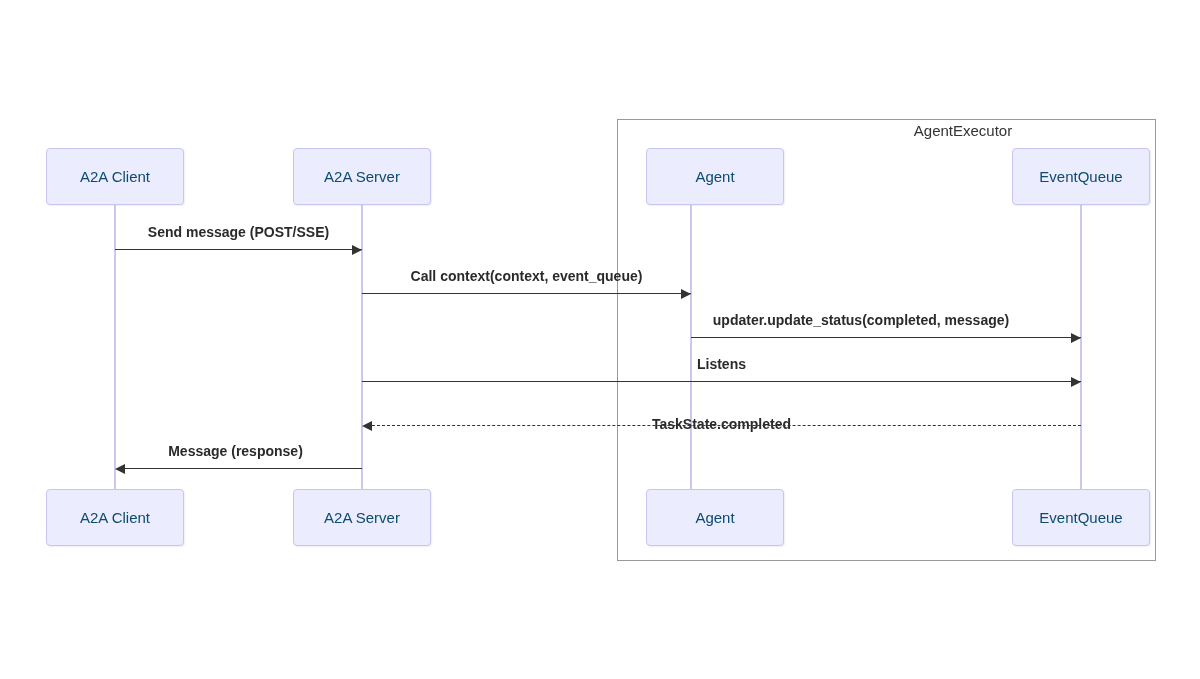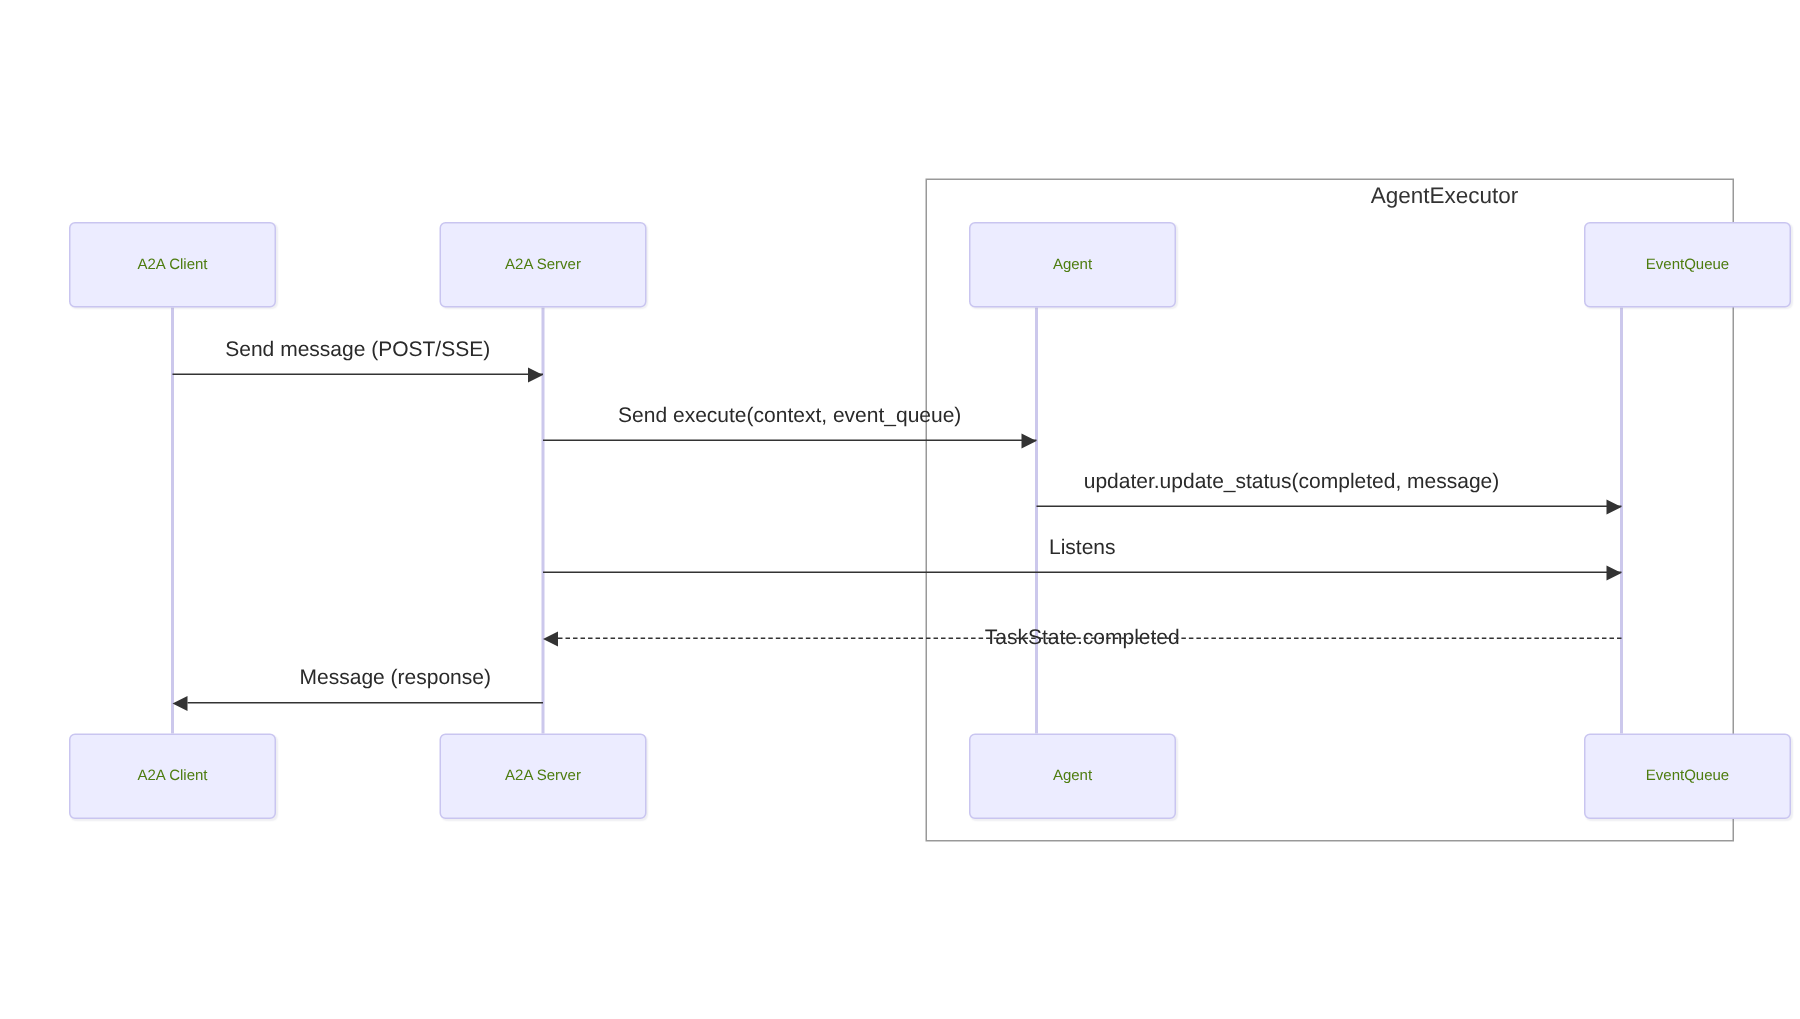--- a/index.html
+++ b/index.html
@@ -34,31 +34,31 @@
   
   .actor {
     position: absolute;
     width: 138px; height: 57px;
     background: #ECECFF;
     border: 1px solid #C9C5F0;
     border-radius: 4px;
     display: flex;
     align-items: center;
     justify-content: center;
-    font-size: 10px;
-    color: #4d7c0f;
+    font-size: 15px;
+    color: #0c4a6e;
     box-shadow: 1px 1px 1px rgba(120,120,160,0.12);
     box-sizing: border-box;
   }
   .row-top    { top: 148px; }
   .row-bottom { top: 489px; }
   .col-client { left: 46px; }
   .col-server { left: 293px; }
   .col-agent  { left: 622px; margin-left: 24px; }
-  .col-queue  { left: 1056px; }
+  .col-queue  { left: 1012px; }
 
   
   .lifeline {
     position: absolute;
     top: 205px;
     width: 2px; height: 284px;
     background: #CCC8EC;
   }
   .ll-client { left: 114px; }
   .ll-server { left: 361px; }
@@ -74,20 +74,21 @@
   .msg-line.dashed {
     border-top-style: dashed;
   }
   .msg-label {
     position: absolute;
     height: 20px;
     text-align: center;
     font-size: 14px;
     color: #2a2a2a;
     white-space: nowrap;
+    font-weight: bold;
   }
   .arrowhead {
     position: absolute;
     width: 0; height: 0;
     border-top: 5px solid transparent;
     border-bottom: 5px solid transparent;
   }
   .arrowhead.right { border-left: 10px solid #333333; }
   .arrowhead.left  { border-right: 10px solid #333333; }
 
@@ -105,21 +106,21 @@
   .m3-head  { left: 1071px; top: 333px; }
   
   .m4-label { left: 362px;  width: 719px; top: 356px; }
   .m4-line  { left: 362px;  width: 719px; top: 381px; }
   .m4-head  { left: 1071px; top: 377px; }
   
   .m5-label { left: 362px;  width: 719px; top: 416px; }
   .m5-line  { left: 372px;  width: 709px; top: 425px; }
   .m5-head  { left: 362px;  top: 421px; }
   
-  .m6-label { left: 115px;  width: 241px; top: 443px; padding-left: 28px; }
+  .m6-label { left: 115px;  width: 241px; top: 443px; }
   .m6-line  { left: 125px;  width: 237px; top: 468px; }
   .m6-head  { left: 115px;  top: 464px; }
 </style>
 </head>
 <body>
 
 <div id="stage">
 
   <div class="frame"></div>
   <div class="frame-title">AgentExecutor</div>
@@ -136,21 +137,21 @@
 
   <div class="actor row-bottom col-client">A2A Client</div>
   <div class="actor row-bottom col-server">A2A Server</div>
   <div class="actor row-bottom col-agent">Agent</div>
   <div class="actor row-bottom col-queue">EventQueue</div>
 
   <div class="msg-label m1-label">Send message (POST/SSE)</div>
   <div class="msg-line m1-line"></div>
   <div class="arrowhead right m1-head"></div>
 
-  <div class="msg-label m2-label">Send execute(context, event_queue)</div>
+  <div class="msg-label m2-label">Call context(context, event_queue)</div>
   <div class="msg-line m2-line"></div>
   <div class="arrowhead right m2-head"></div>
 
   <div class="msg-label m3-label">updater.update_status(completed, message)</div>
   <div class="msg-line m3-line"></div>
   <div class="arrowhead right m3-head"></div>
 
   <div class="msg-label m4-label">Listens</div>
   <div class="msg-line m4-line"></div>
   <div class="arrowhead right m4-head"></div>

